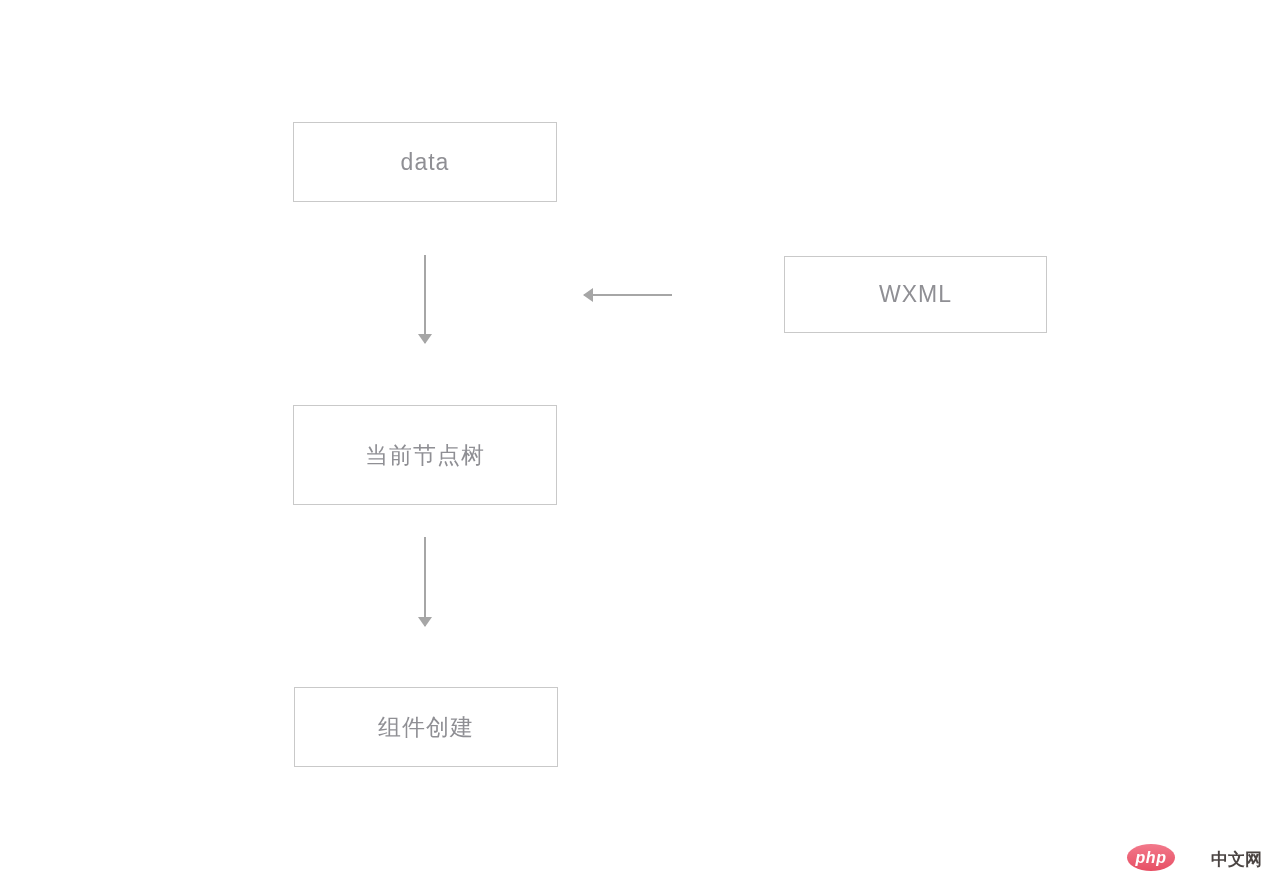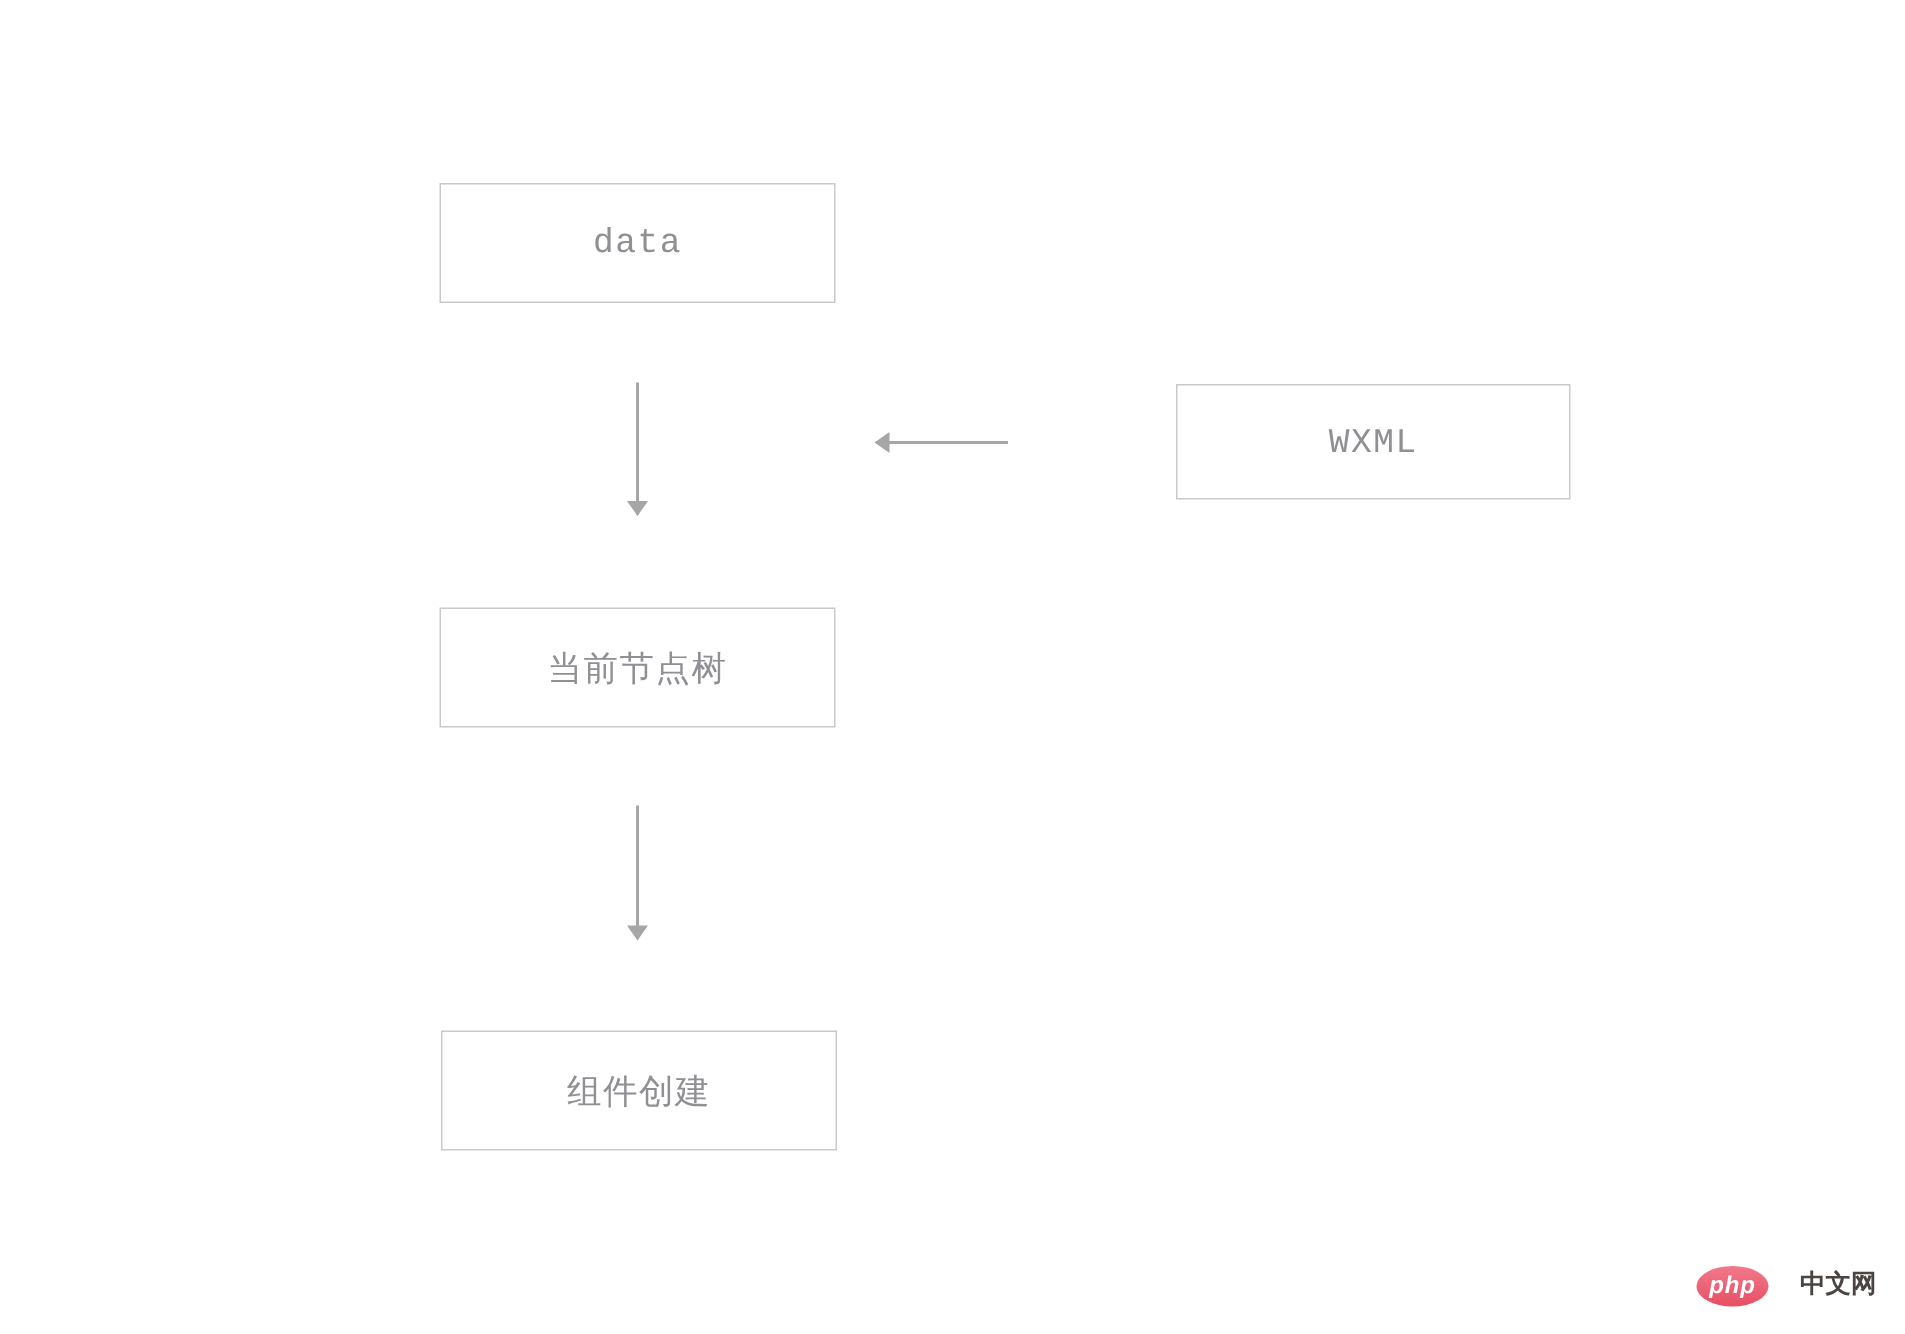--- a/index.html
+++ b/index.html
@@ -27,33 +27,33 @@
     position: absolute;
     box-sizing: border-box;
     border: 1px solid #c9c9c9;
     background: #ffffff;
     display: flex;
     align-items: center;
     justify-content: center;
     color: #8f8f94;
     font-size: 23px;
     letter-spacing: 1px;
-    font-family: Liberation Mono, monospace;
   }
   .node-data      { left: 293px; top: 122px; width: 264px; height: 80px; }
   .node-wxml      { left: 753px; top: 256px; width: 263px; height: 77px; margin-left: 31px; }
-  .node-tree      { left: 293px; top: 405px; width: 264px; height: 80px; }
+  .node-tree      { left: 293px; top: 405px; width: 264px; height: 100px; }
   .node-component { left: 294px; top: 687px; width: 264px; height: 80px; }
 
   .watermark {
     position: absolute;
-    right: 19px;
+    right: 8px;
     bottom: 18px;
     display: flex;
-    align-items: flex-start;
+    align-items: flex-end;
+    gap: 15px;
   }
   .php-pill {
     display: flex;
     align-items: center;
     justify-content: center;
     width: 48px;
     height: 27px;
     border-radius: 50%;
     background: linear-gradient(180deg, #f2798b 0%, #e74f64 100%);
     color: #ffffff;

